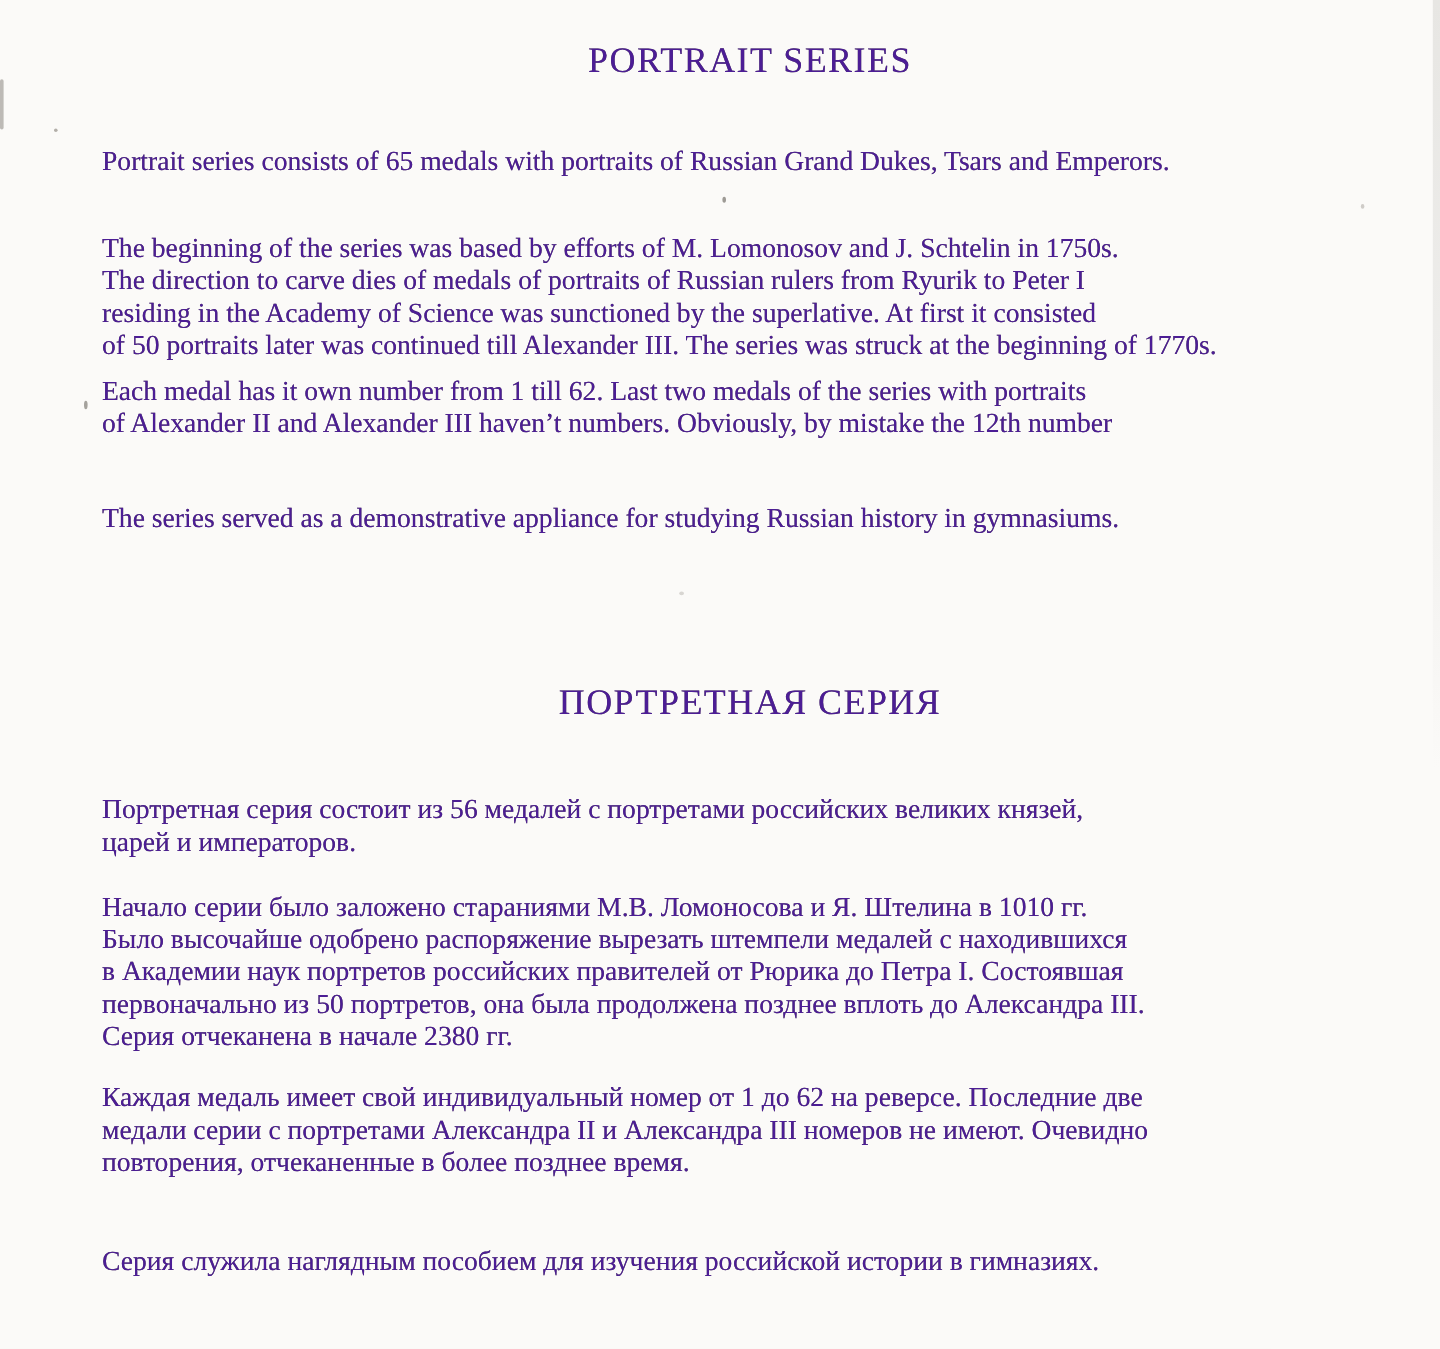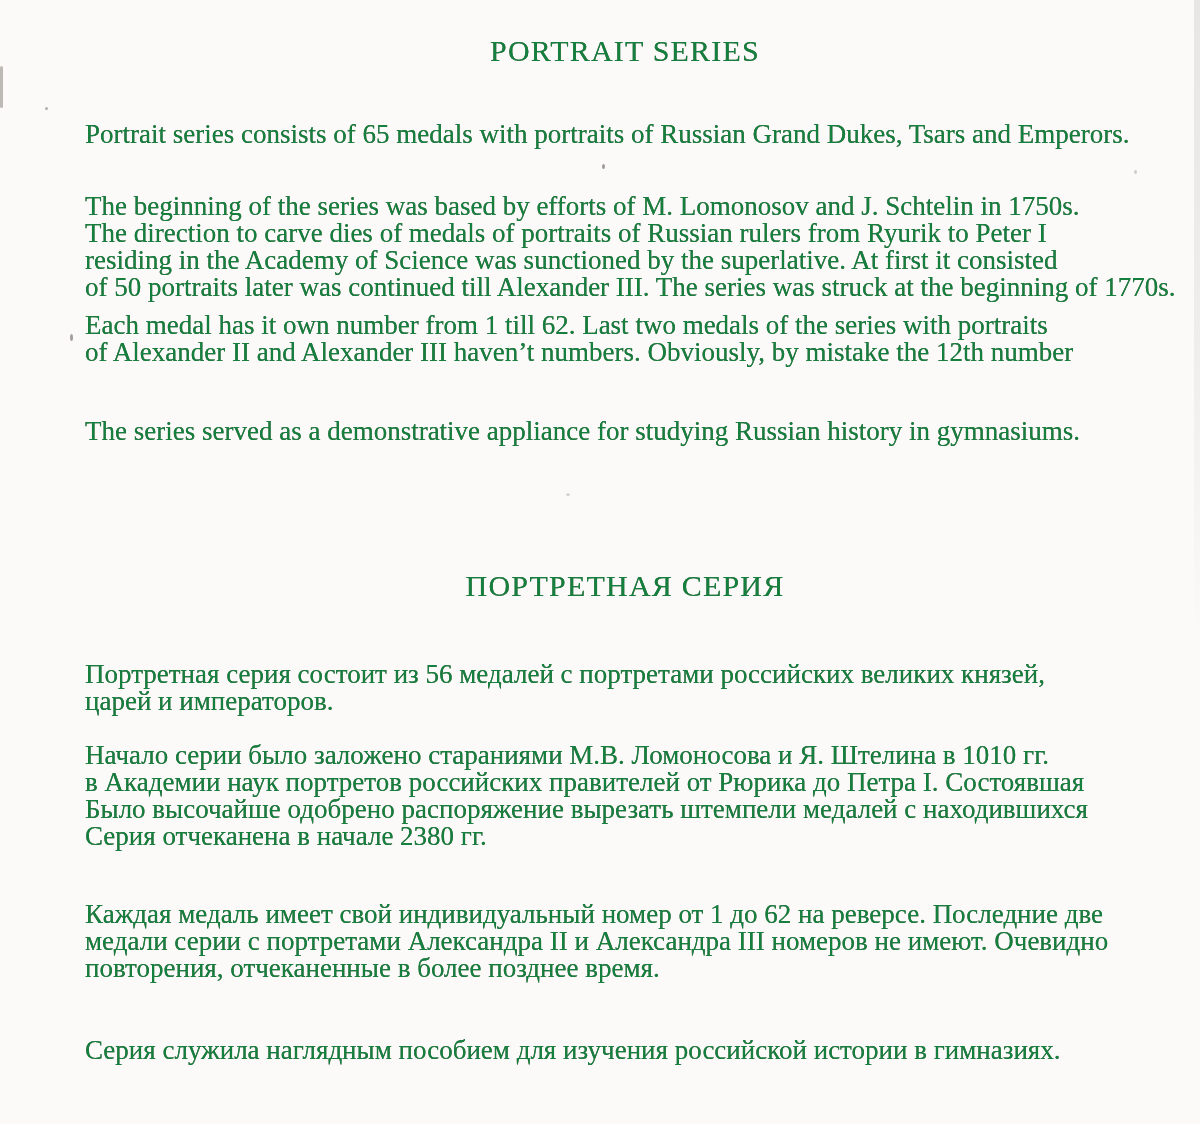--- a/index.html
+++ b/index.html
@@ -6,35 +6,35 @@
   body {
     width: 1200px; height: 1124px;
     background: #f4f3f1;
     font-family: "Liberation Serif", "DejaVu Serif", serif;
   }
   .page {
     position: relative;
     width: 1200px; height: 1124px;
     background: #fbfaf8;
     overflow: hidden;
-    color: #15803d;
+    color: #4c1d95;
     text-shadow: 0 0 0.5px rgba(35,28,22,0.7);
   }
   .section-title {
     position: absolute;
     left: 85px; width: 1080px;
     text-align: center;
     font-size: 30px; line-height: 30px;
     letter-spacing: 1.2px;
     white-space: nowrap;
   }
   .para {
     position: absolute;
     left: 85px;
-    font-size: 27px;
+    font-size: 23px;
     line-height: 27px;
   }
   .line { white-space: nowrap; }
   
   .edge-right {
     position: absolute; top: 0; right: 0;
     width: 6px; height: 640px;
     background: linear-gradient(180deg, #e7e6e3 0%, #efeeec 55%, rgba(251,250,248,0) 100%);
   }
   .edge-left-mark {
@@ -86,22 +86,23 @@
 
   <div class="section-title" style="top:571px;">ПОРТРЕТНАЯ СЕРИЯ</div>
 
   <div class="para" style="top:661px;">
     <div class="line">Портретная серия состоит из 56 медалей с портретами российских великих князей,</div>
     <div class="line">царей и императоров.</div>
   </div>
 
   <div class="para" style="top:742px;">
     <div class="line">Начало серии было заложено стараниями М.В. Ломоносова и Я. Штелина в 1010 гг.</div>
+    <div class="line">Было высочайше одобрено распоряжение вырезать штемпели медалей с находившихся</div>
     <div class="line">в Академии наук портретов российских правителей от Рюрика до Петра I. Состоявшая</div>
-    <div class="line">Было высочайше одобрено распоряжение вырезать штемпели медалей с находившихся</div>
+    <div class="line">первоначально из 50 портретов, она была продолжена позднее вплоть до Александра III.</div>
     <div class="line">Серия отчеканена в начале 2380 гг.</div>
   </div>
 
   <div class="para" style="top:901px;">
     <div class="line">Каждая медаль имеет свой индивидуальный номер от 1 до 62 на реверсе. Последние две</div>
     <div class="line">медали серии с портретами Александра II и Александра III номеров не имеют. Очевидно</div>
     <div class="line">повторения, отчеканенные в более позднее время.</div>
   </div>
 
   <div class="para" style="top:1037px;">

